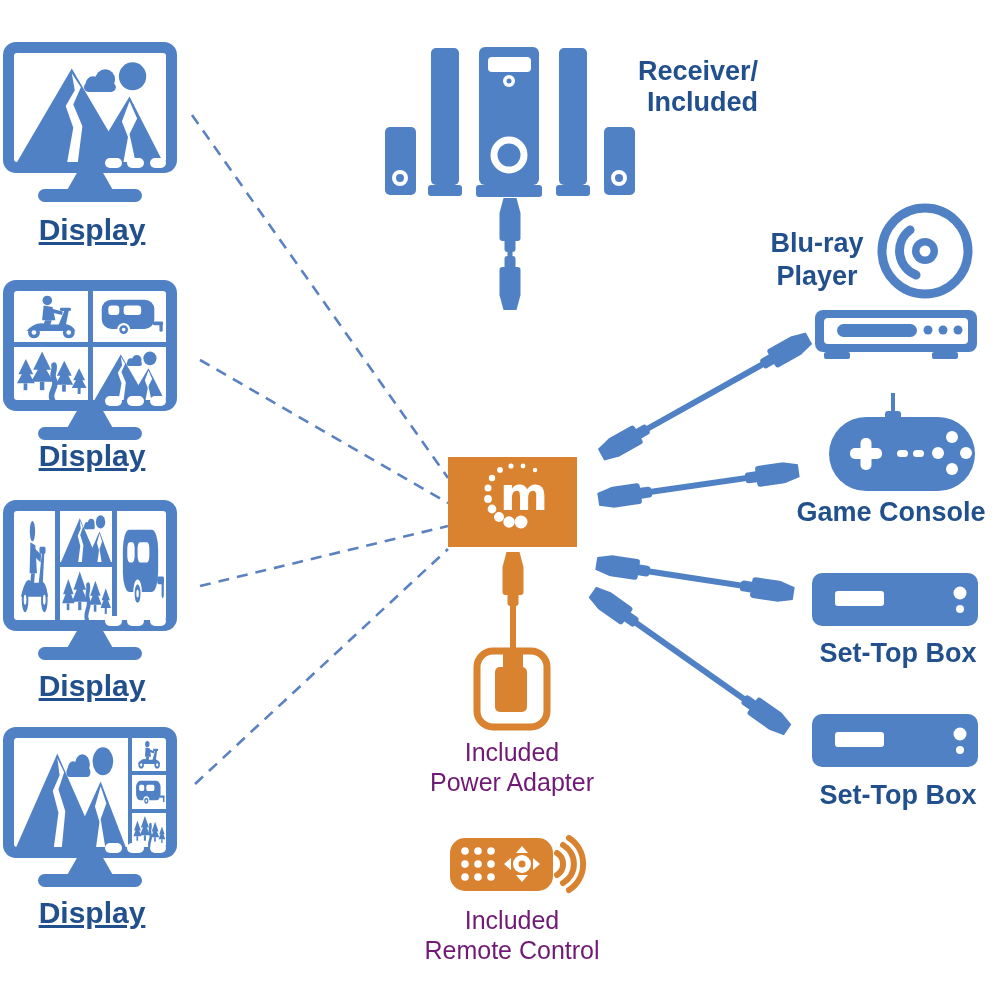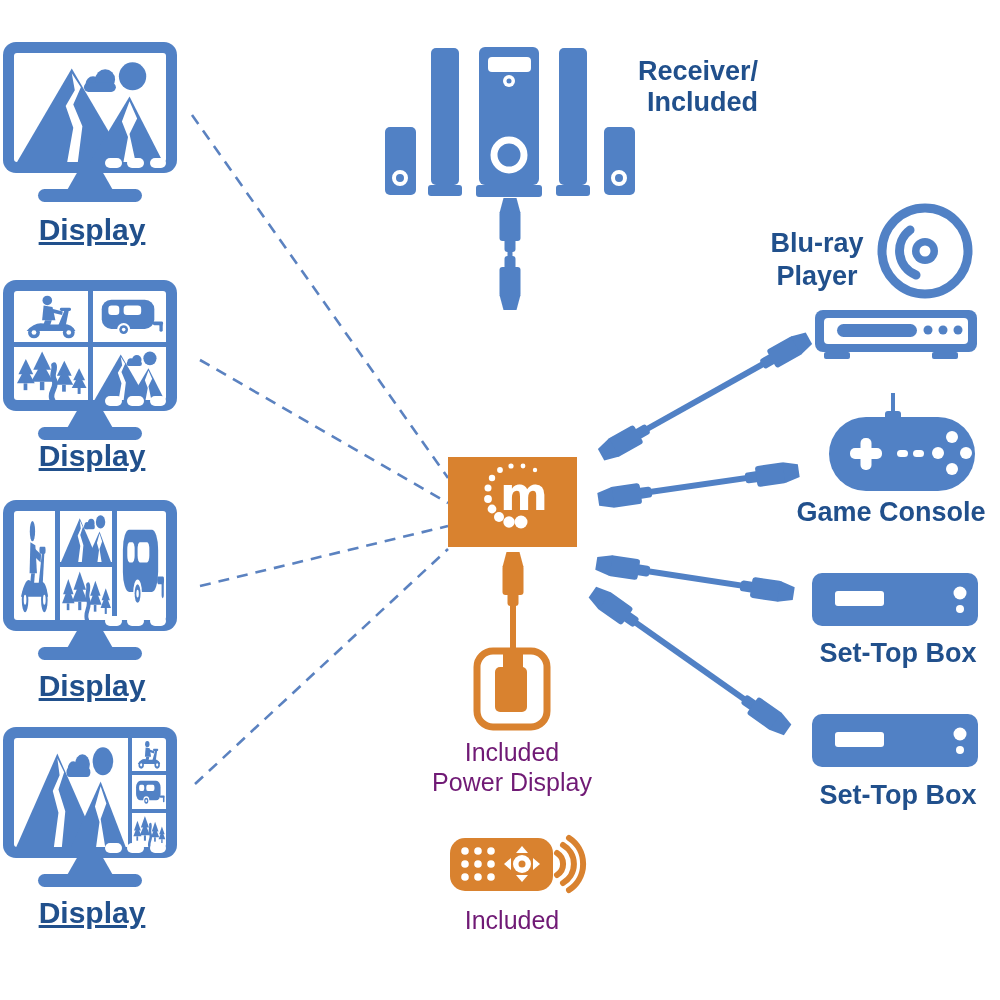--- a/index.html
+++ b/index.html
@@ -301,20 +301,21 @@
   </div>
 
   <div class="lbl" style="left:771px;top:498px;width:240px;font-size:27px;">Game Console</div>
 
   <div class="lbl" style="left:777px;top:639px;width:242px;font-size:27px;">Set-Top Box</div>
 
   <div class="lbl" style="left:777px;top:781px;width:242px;font-size:27px;">Set-Top Box</div>
 
   <div class="lbl caption" style="left:377px;top:737px;width:270px;font-size:25px;line-height:30px;">
     <div>Included</div>
-    <div>Power Display</div>
+    <div>Power Adapter</div>
   </div>
 
   <div class="lbl caption" style="left:357px;top:905px;width:310px;font-size:25px;line-height:30px;">
     <div>Included</div>
+    <div>Remote Control</div>
   </div>
 
 </div>
 
 </body></html>

